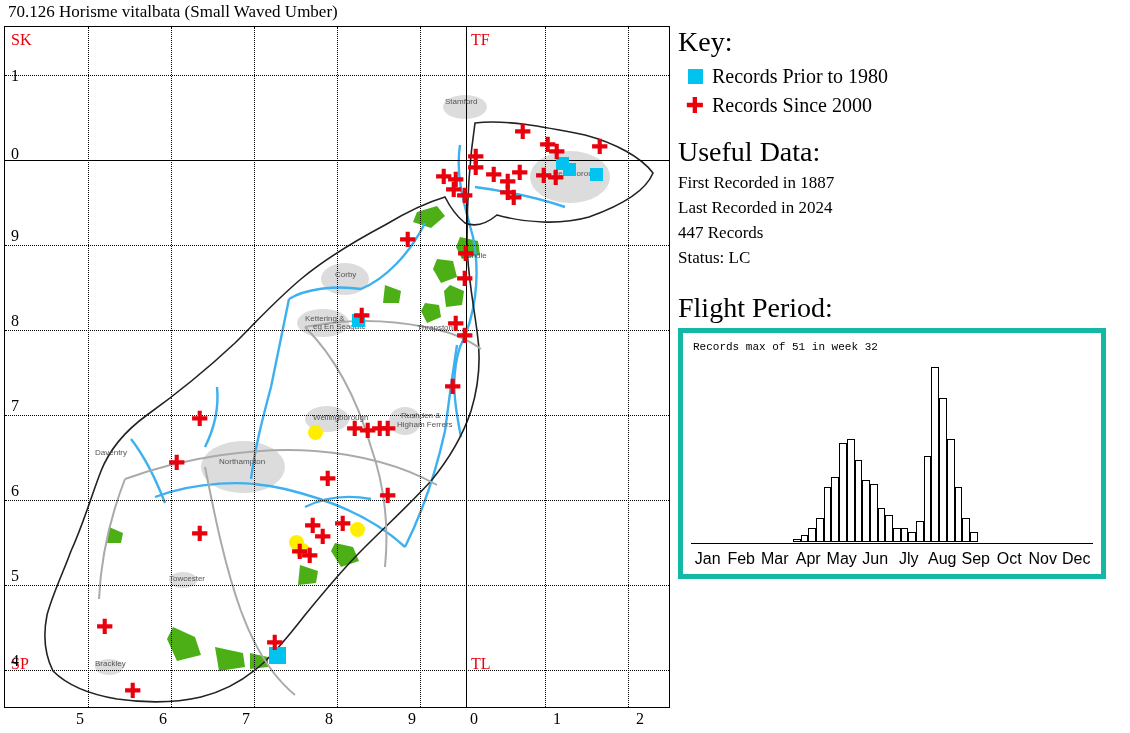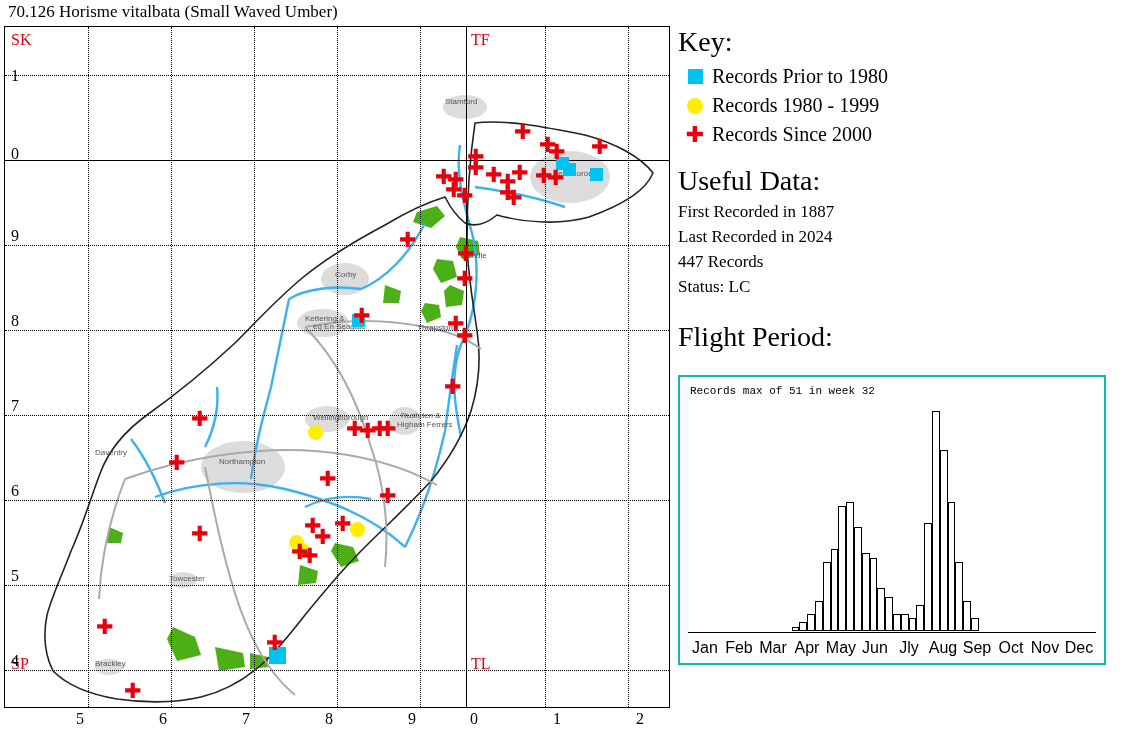--- a/index.html
+++ b/index.html
@@ -60,22 +60,22 @@
   .key-sym{width:34px;display:flex;align-items:center;justify-content:center;}
   .key-sq{width:15px;height:15px;background:#00c3f0;display:block;}
   .key-dot{width:16px;height:16px;border-radius:50%;background:#ffee00;display:block;}
   .key-plus{color:#e8000d;font-weight:bold;font-size:22px;font-family:"DejaVu Sans",sans-serif;line-height:22px;}
   .key-label{font-size:20px;color:#000;}
   .useful{margin-top:16px;}
   .useful .h1{margin-bottom:2px;}
   .useful-line{font-size:17px;color:#000;line-height:25px;}
   .flight{margin-top:22px;}
   .chart-box{
-    position:relative;width:428px;height:290px;
-    border:2px solid #14b8a6;box-sizing:border-box;background:#fff;margin-top:22px;
+    position:relative;width:428px;height:251px;
+    border:5px solid #14b8a6;box-sizing:border-box;background:#fff;margin-top:4px;
   }
   .chart-note{
     position:absolute;left:10px;top:8px;
     font-family:"Liberation Mono", monospace;font-size:11px;color:#000;
   }
   .bars{position:absolute;left:10px;right:8px;bottom:32px;top:34px;}
   .bar{position:absolute;bottom:0;background:#fff;border:1px solid #000;box-sizing:border-box;}
   .month-axis{
     position:absolute;left:8px;right:8px;bottom:0;height:30px;
     border-top:1px solid #000;
@@ -276,26 +276,20 @@
 
 <div class="right">
 
   <div class="h1">Key:</div>
   <div class="key-list">
     <div class="key-row">
       <span class="key-sym">
           <span class="key-sq"></span>
         </span>
       <span class="key-label">Records Prior to 1980</span>
-    </div>
-    <div class="key-row">
-      <span class="key-sym">
-          <span class="key-dot"></span>
-        </span>
-      <span class="key-label">Records 1980 - 1999</span>
     </div>
     <div class="key-row">
       <span class="key-sym">
           <span class="key-plus">✚</span>
         </span>
       <span class="key-label">Records Since 2000</span>
     </div>
   </div>
 
   <div class="useful">

